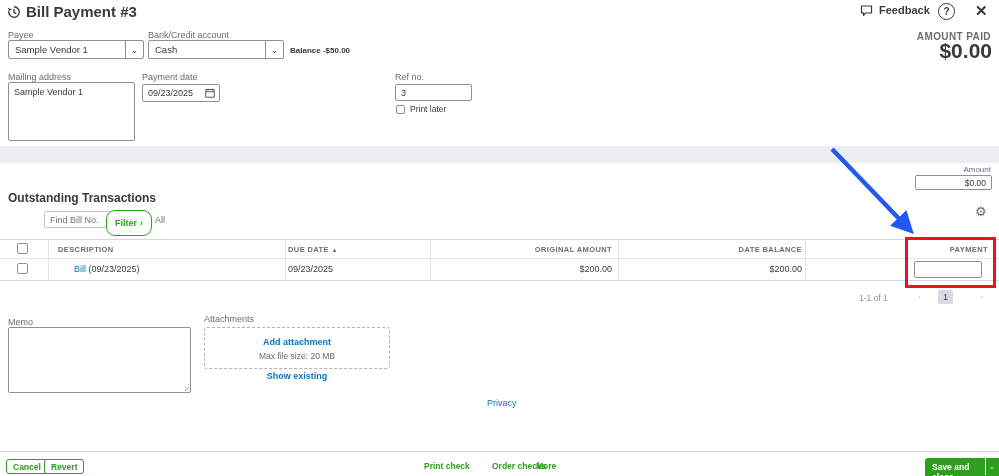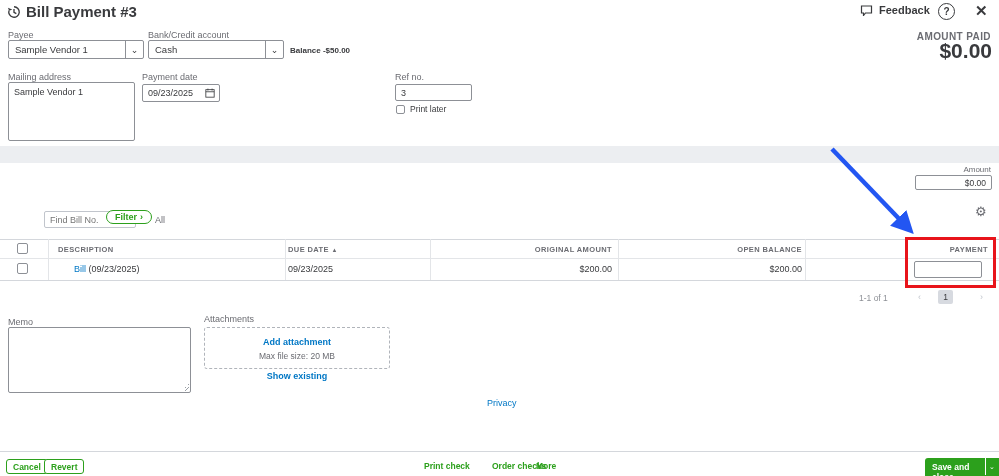--- a/index.html
+++ b/index.html
@@ -22,21 +22,21 @@
   .select .chev { width:18px; height:100%; border-left:1px solid #8d9096; display:flex; align-items:center; justify-content:center; color:#393a3d; font-size:9px; }
   .input { border:1px solid #8d9096; border-radius:2px; height:17px; background:#fff; font-family:"Liberation Sans",sans-serif; font-size:9px; color:#393a3d; padding:0 5px; width:100%; }
   textarea.input { resize:none; padding-top:4px; }
 
   .amount-paid-label { right:8px; top:31px; font-size:10px; letter-spacing:.4px; color:#6b6c72; font-weight:bold; }
   .amount-paid-value { right:7px; top:39px; font-size:21px; font-weight:bold; color:#393a3d; }
 
   .gray-band { left:0; top:146px; width:999px; height:17px; background:#eceef1; }
 
   .section-title { left:8px; top:191px; font-size:12px; font-weight:bold; }
-  .filter-btn { left:106px; top:210px; width:46px; height:14px; border:1.5px solid #2ca01c; border-radius:9px; background:#fff; color:#2ca01c; font-weight:bold; font-size:9px; display:flex; align-items:center; justify-content:center; gap:3px; cursor:pointer; }
+  .filter-btn { left:106px; top:210px; width:46px; height:26px; border:1.5px solid #2ca01c; border-radius:9px; background:#fff; color:#2ca01c; font-weight:bold; font-size:9px; display:flex; align-items:center; justify-content:center; gap:3px; cursor:pointer; }
   .all-txt { left:155px; top:215px; font-size:9px; color:#6b6c72; }
   .gear { left:975px; top:204px; font-size:13px; color:#6b6c72; cursor:pointer; }
 
   
   .t-line { left:0; width:999px; height:1px; background:#d4d7dc; }
   .v-div { width:1px; background:#e3e5e8; top:239px; height:41px; }
   .th { font-size:7.5px; font-weight:bold; color:#6b6c72; letter-spacing:.4px; top:245px; }
   .td { font-size:9px; color:#393a3d; top:264px; }
   .checkbox { width:11px; height:11px; border:1px solid #8d9096; border-radius:2px; background:#fff; cursor:pointer; }
   .link { color:#0077c5; cursor:pointer; }
@@ -120,20 +120,21 @@
   <div class="abs" style="left:396px;top:104px;display:flex;align-items:center;gap:5px;">
     <span class="checkbox" style="width:9px;height:9px;"></span>
     <span style="font-size:8.5px;color:#393a3d;">Print later</span>
   </div>
 
   <div class="abs gray-band"></div>
 
   <div class="abs lbl" style="right:8px;top:165px;font-size:8px;">Amount</div>
   <input class="abs input" style="left: 915px; top: 175px; width: 77px; height: 15px; text-align: right; font-size: 8.5px;" value="$0.00">
 
+  <div class="abs section-title">Outstanding Transactions</div>
   <input class="abs input" style="left: 8px; top: 211px; width: 92px; border-color: rgb(193, 197, 204); margin-left: 36px;" placeholder="Find Bill No.">
   <div class="abs filter-btn">
     <span>Filter</span>
     <span>›</span>
   </div>
   <div class="abs all-txt">All</div>
   <div class="abs gear">⚙</div>
 
   <svg class="abs" style="left:818px;top:138px;width:110px;height:105px;z-index:6;pointer-events:none;">
     <defs>
@@ -154,21 +155,21 @@
   <div class="abs v-div" style="left:805px;"></div>
   <div class="abs v-div" style="left:905px;"></div>
 
   <span class="abs checkbox" style="left:17px;top:243px;"></span>
   <div class="abs th" style="left:58px;">DESCRIPTION</div>
   <div class="abs th" style="left:288px;">
     <span>DUE DATE</span>
     <span style="font-size:6px;">▲</span>
   </div>
   <div class="abs th" style="right:387px;">ORIGINAL AMOUNT</div>
-  <div class="abs th" style="right:197px;">OPEN BALANCE</div>
+  <div class="abs th" style="right:197px;">DATE BALANCE</div>
   <div class="abs th" style="right:11px;">PAYMENT</div>
 
   <span class="abs checkbox" style="left:17px;top:263px;"></span>
   <div class="abs td" style="left:58px;padding-left:16px;">
     <span class="link">Bill</span><span> (09/23/2025)</span>
   </div>
   <div class="abs td" style="left:288px;">09/23/2025</div>
   <div class="abs td" style="right:387px;">$200.00</div>
   <div class="abs td" style="right:197px;">$200.00</div>
   <input class="abs input pay-input" value="" style="">

